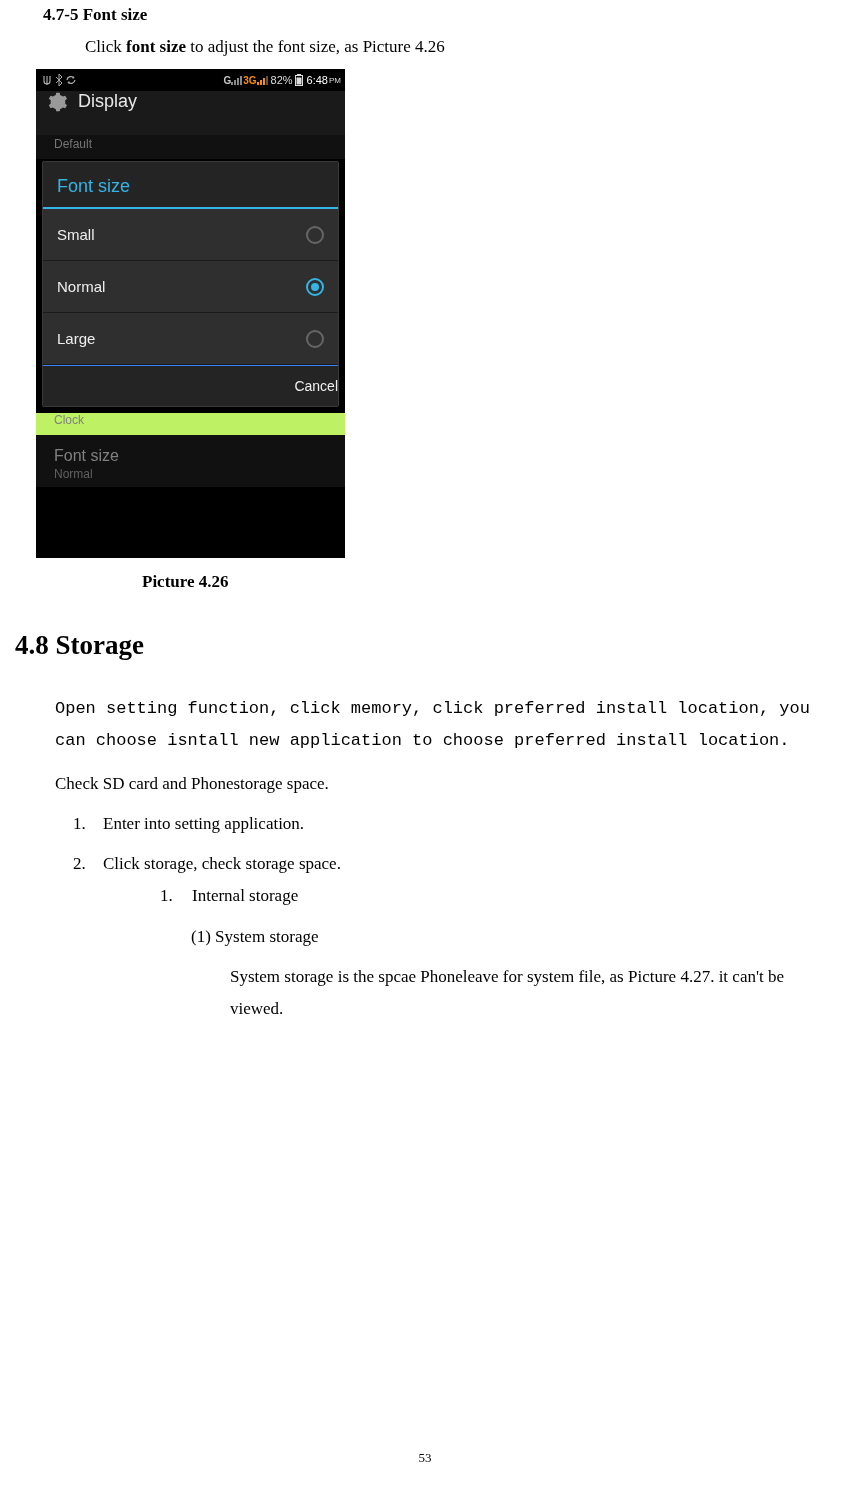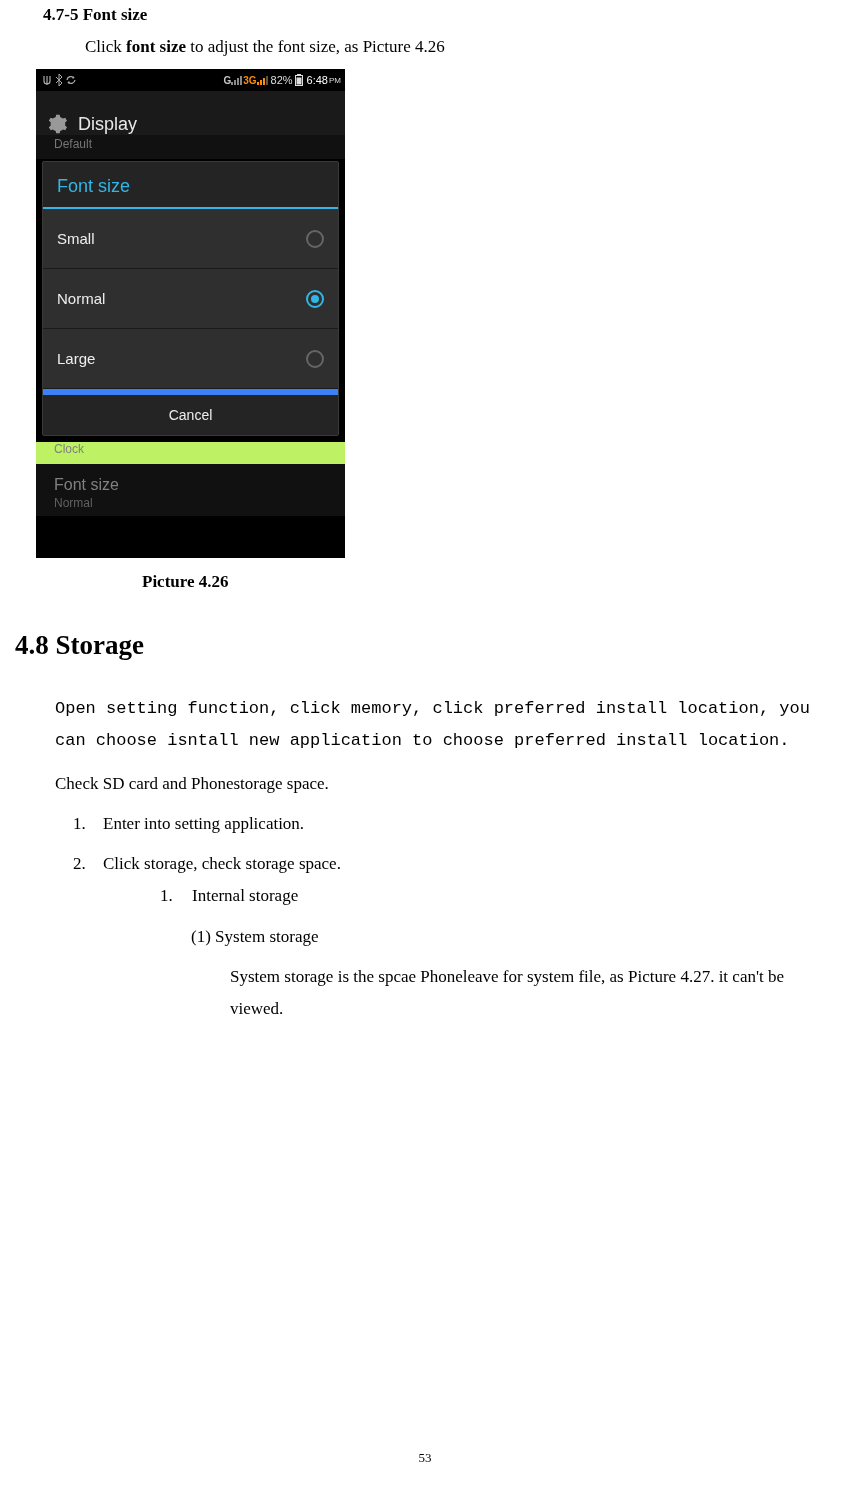--- a/index.html
+++ b/index.html
@@ -56,21 +56,21 @@
     .statusbar svg { display: block; }
     .g-indicator { font-size: 10px; color: #c7c7c7; font-weight: bold; }
     .threeg-text { font-size: 10px; color: #ff8c00; font-weight: bold; text-align: right; }
     .battery-text { font-size: 11px; color: #ddd; margin: 0 2px; }
     .time-text { font-size: 11px; color: #fff; }
     .ampm { font-size: 8px; color: #ddd; }
     
     .titlebar {
       height: 44px;
       display: flex;
-      align-items: flex-end;
+      align-items: flex-start;
       padding-left: 10px;
       background: #1a1a1a;
     }
     .gear {
       width: 22px; height: 22px;
       display: flex; align-items: center; justify-content: center;
     }
     .title-text { font-size: 18px; color: #e8e8e8; margin-left: 10px; }
     
     .underlay-row {
@@ -89,42 +89,42 @@
       color: #33b5e5;
       font-size: 18px;
       padding: 14px 14px 10px 14px;
       border-bottom: 2px solid #33b5e5;
     }
     .option {
       display: flex;
       align-items: center;
       justify-content: space-between;
       padding: 0 14px;
-      height: 60px;
+      height: 52px;
       background: #2f2f2f;
       border-bottom: 1px solid #1a1a1a;
       color: #eee;
       font-size: 15px;
     }
     .option:last-of-type { border-bottom: none; }
     .radio {
       width: 18px; height: 18px; border-radius: 50%;
       border: 2px solid #666; position: relative; flex-shrink: 0;
     }
     .radio.selected { border-color: #33b5e5; }
     .radio.selected::after {
       content: ""; position: absolute; top: 3px; left: 3px;
       width: 8px; height: 8px; border-radius: 50%; background: #33b5e5;
     }
     .cancel-btn {
-      text-align: center;
+      text-align: right;
       padding: 12px 0;
       font-size: 14px;
       color: #eee;
-      border-top: 6px solid #3b82f6;
+      border-top: 1px solid #3b82f6;
       background: #242424;
     }
     
     .below-row {
       padding: 12px 0 6px 18px;
       background: #111;
     }
     .below-row .label { font-size: 16px; color: #808080; }
     .below-row .sub { font-size: 12px; color: #606060; margin-top: 2px; }
     .clock-sub { font-size: 12px; color: #808080; padding: 0 8px 8px 18px; background:#bef264; }

